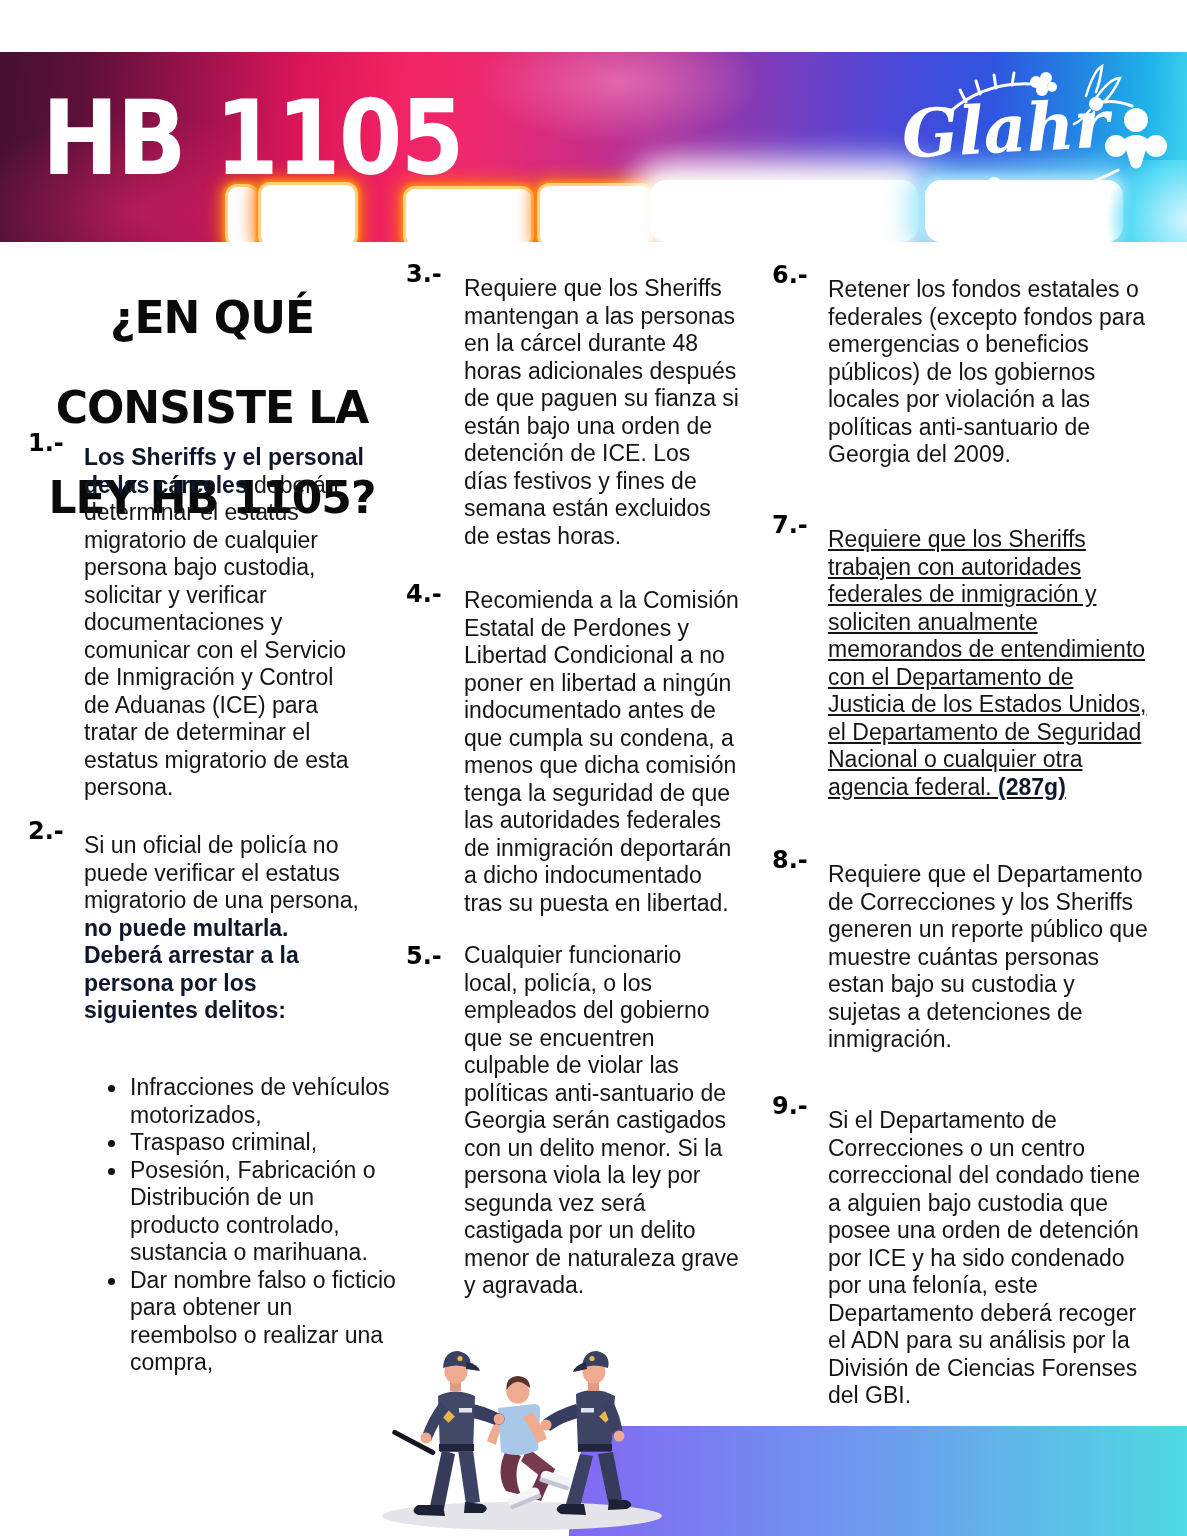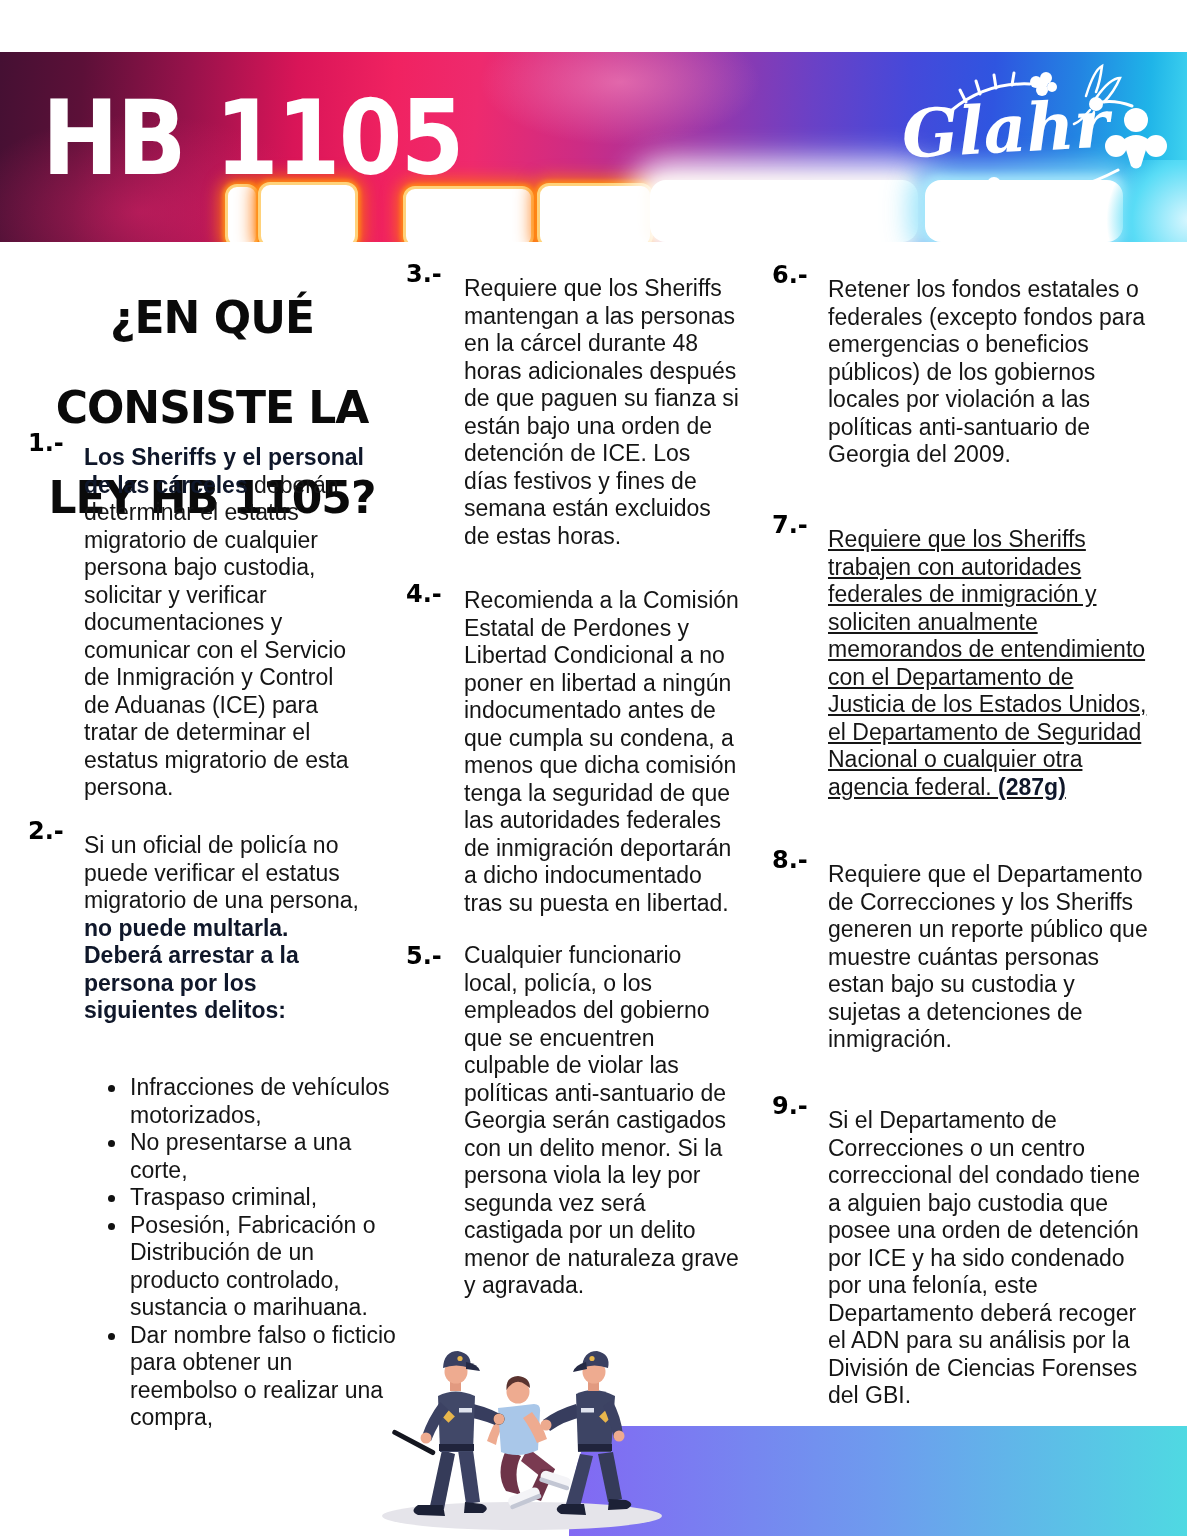--- a/index.html
+++ b/index.html
@@ -137,21 +137,20 @@
     <p class="itxt" style="width:305px;"><b>Los Sheriffs y el personal de las cárceles </b><span>deberán determinar el estatus migratorio de cualquier persona bajo custodia, solicitar y verificar documentaciones y comunicar con el Servicio de Inmigración y Control de Aduanas (ICE) para tratar de determinar el estatus migratorio de esta persona.</span></p>
   </div>
 
   <div class="item c1" style="left:28px;top:818px;width:350px;">
     <span class="num">2.-</span>
     <p class="itxt" style="width:305px;"><span>Si un oficial de policía no puede verificar el estatus migratorio de una persona, </span><b>no puede multarla. Deberá arrestar a la persona por los siguientes delitos:</b></p>
   </div>
 
   <ul class="bullets">
     <li><span>Infracciones de vehículos motorizados,</span></li>
-    <li><span>No presentarse a una corte,</span></li>
     <li><span>Traspaso criminal,</span></li>
     <li><span>Posesión, Fabricación o Distribución de un producto controlado, sustancia o marihuana.</span></li>
     <li><span>Dar nombre falso o ficticio para obtener un reembolso o realizar una compra,</span></li>
   </ul>
 
   <div class="item c2" style="left:406px;top:261px;width:348px;">
     <span class="num">3.-</span>
     <p class="itxt" style="width:300px;"><span>Requiere que los Sheriffs mantengan a las personas en la cárcel durante 48 horas adicionales después de que paguen su fianza si están bajo una orden de detención de ICE. Los días festivos y fines de semana están excluidos de estas horas.</span></p>
   </div>
 

